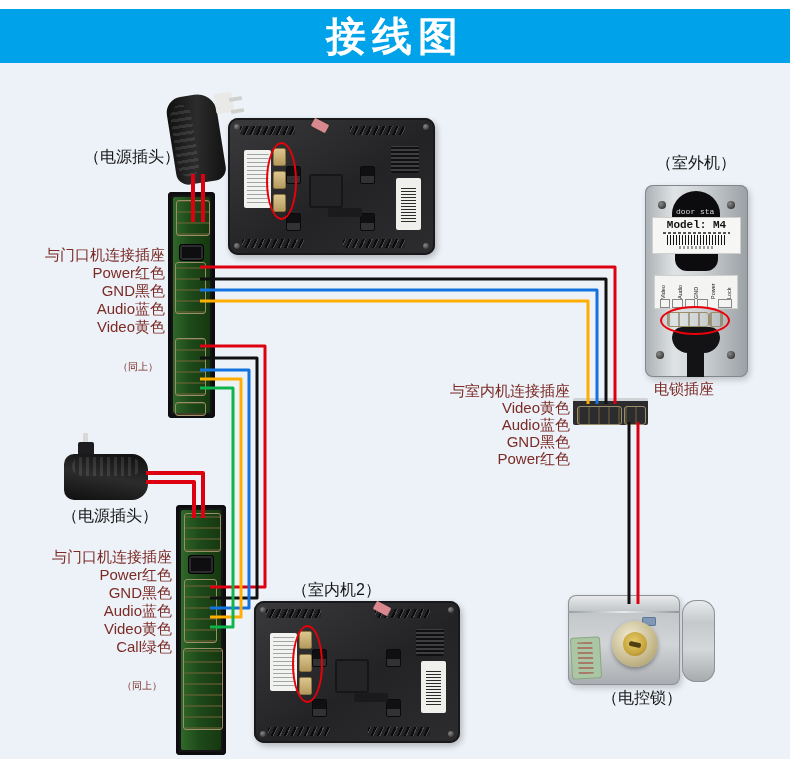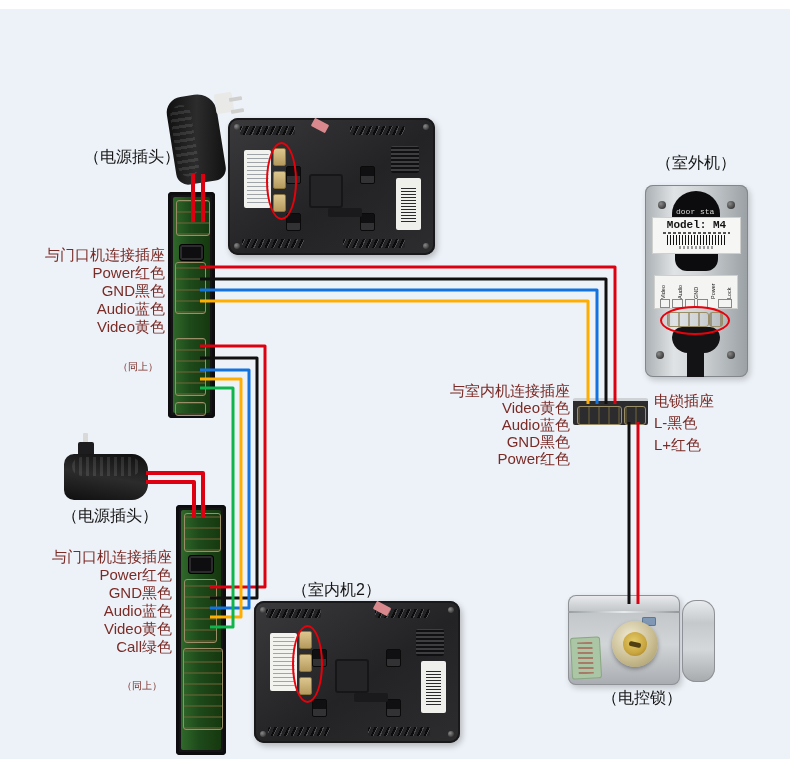--- a/index.html
+++ b/index.html
@@ -119,20 +119,23 @@
     background-size:55% 80%;background-repeat:no-repeat;background-position:center}
   .strike{position:absolute;background:linear-gradient(180deg,#eaecee,#c5c9cc 28%,#d5d8da 60%,#a6aaad);
     border-radius:14px;box-shadow:inset 0 0 0 1px #8e9296;z-index:2}
   .pin-line{white-space:nowrap}
 </style>
 </head>
 <body>
 
 <div class="canvas">
   <div class="topstrip"></div>
+  <div class="titlebar">
+    <span>接线图</span>
+  </div>
 
   <svg id="wires" class="wires" width="790" height="759" viewBox="0 0 790 759">
       <polyline points="193,174 193,222" fill="none" stroke="#DD0011" stroke-width="4" stroke-linejoin="round"></polyline>
       <polyline points="203,174 203,222" fill="none" stroke="#DD0011" stroke-width="4" stroke-linejoin="round"></polyline>
       <polyline points="146,473 203,473 203,518" fill="none" stroke="#DD0011" stroke-width="4" stroke-linejoin="round"></polyline>
       <polyline points="146,482 194,482 194,518" fill="none" stroke="#DD0011" stroke-width="4" stroke-linejoin="round"></polyline>
       <polyline points="200,267 615,267 615,404" fill="none" stroke="#DD0011" stroke-width="3" stroke-linejoin="round"></polyline>
       <polyline points="200,279 606,279 606,404" fill="none" stroke="#101010" stroke-width="3" stroke-linejoin="round"></polyline>
       <polyline points="200,290 597,290 597,404" fill="none" stroke="#1373DE" stroke-width="3" stroke-linejoin="round"></polyline>
       <polyline points="200,301 588,301 588,404" fill="none" stroke="#FFAE00" stroke-width="3" stroke-linejoin="round"></polyline>
@@ -315,20 +318,16 @@
   <div class="pin-group alignr lh17" style="top:382px;right:220px">
     <div class="pin-title">与室内机连接插座</div>
     <div>
         <div class="pin-line">Video黄色</div>
         <div class="pin-line">Audio蓝色</div>
         <div class="pin-line">GND黑色</div>
         <div class="pin-line">Power红色</div>
       </div>
   </div>
 
-  <div class="pin-group lh22" style="top:390px;left:654px">
+  <div class="pin-group lh22" style="top:378px;left:654px">
     <div class="pin-title">电锁插座</div>
-    <div>
-        <div class="pin-line">L-黑色</div>
-        <div class="pin-line">L+红色</div>
-      </div>
   </div>
 </div>
 
 </body></html>

